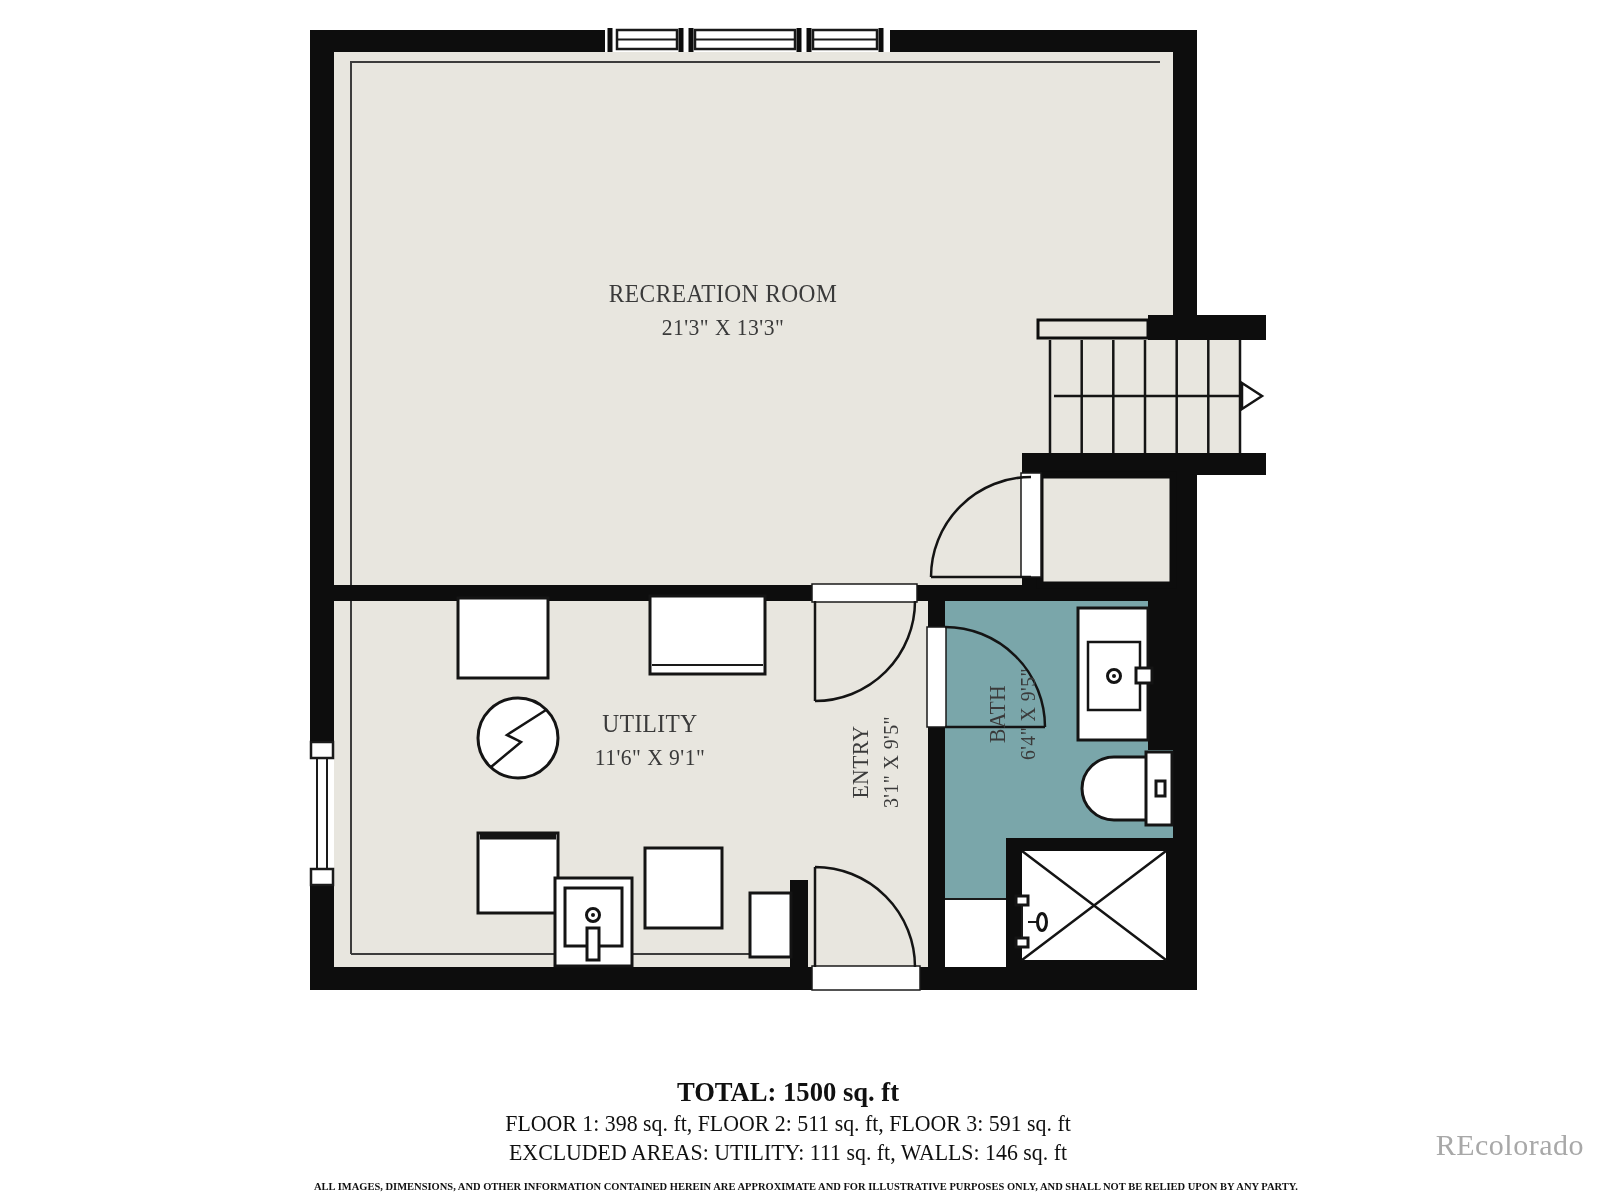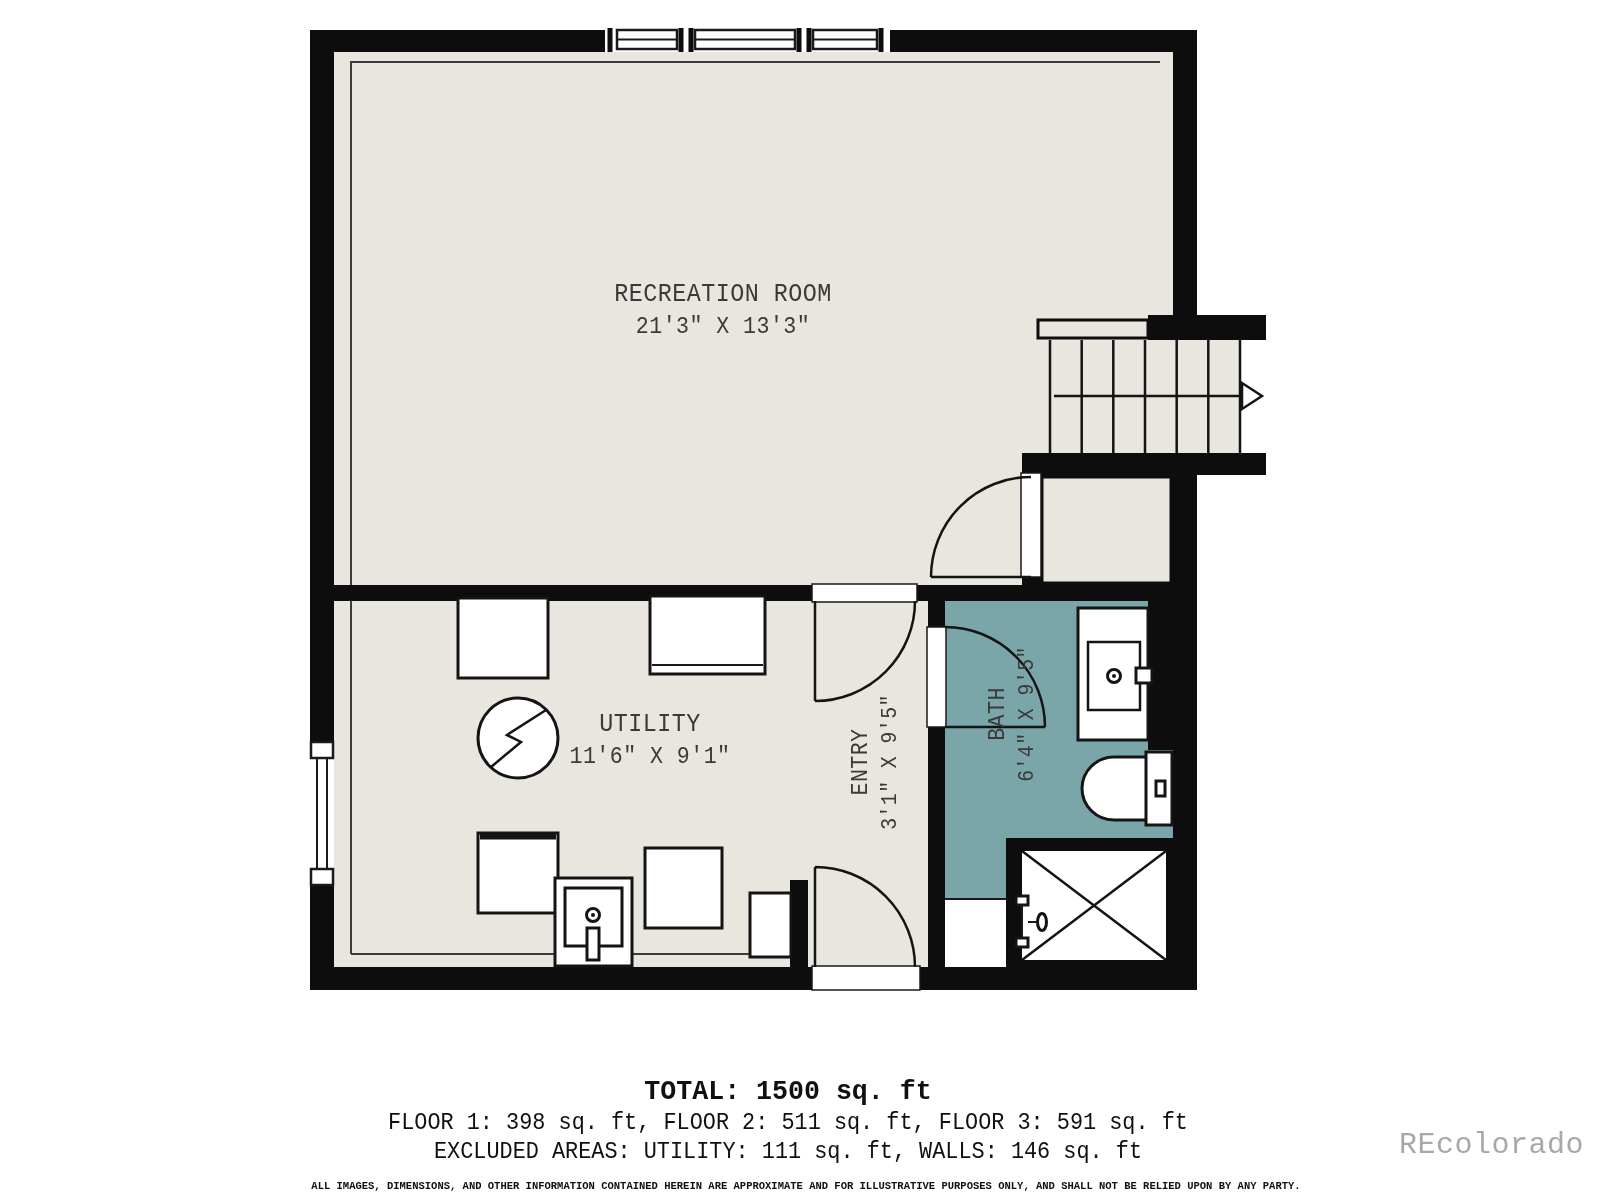--- a/index.html
+++ b/index.html
@@ -1,18 +1,18 @@
 <!DOCTYPE html>
 <html style="--floor: #e8e6df; --wall: #0d0d0d; --bath: #7aa6aa; --line: #3c3c3c; --text: #3a3a3a; --footer_text: #101010; --watermark: #a8a8a8;"><head>
 <meta charset="utf-8">
 <title>Floor Plan</title>
 <style>
   html,body{margin:0;padding:0;background:#ffffff;}
   #canvas{position:relative;width:1600px;height:1200px;background:#ffffff;overflow:hidden;
-          font-family:Liberation Mono, monospace;}
+          font-family:Liberation Serif, serif;}
   #plan-svg{position:absolute;left:0;top:0;}
   .wall{fill:var(--wall,#0d0d0d);}
   .floor{fill:var(--floor,#e8e6df);}
   .teal{fill:var(--bath,#7aa6aa);}
   .white{fill:#ffffff;}
   .wbox{fill:#ffffff;stroke:#1a1a1a;stroke-width:2.5;}
   .opening{fill:#ffffff;stroke:#1a1a1a;stroke-width:1.5;}
   .ln{stroke:#141414;fill:none;stroke-width:2.5;}
   .ln2{stroke:#1a1a1a;fill:none;stroke-width:2;}
   .tln{stroke:var(--line,#3c3c3c);fill:none;stroke-width:2;}

